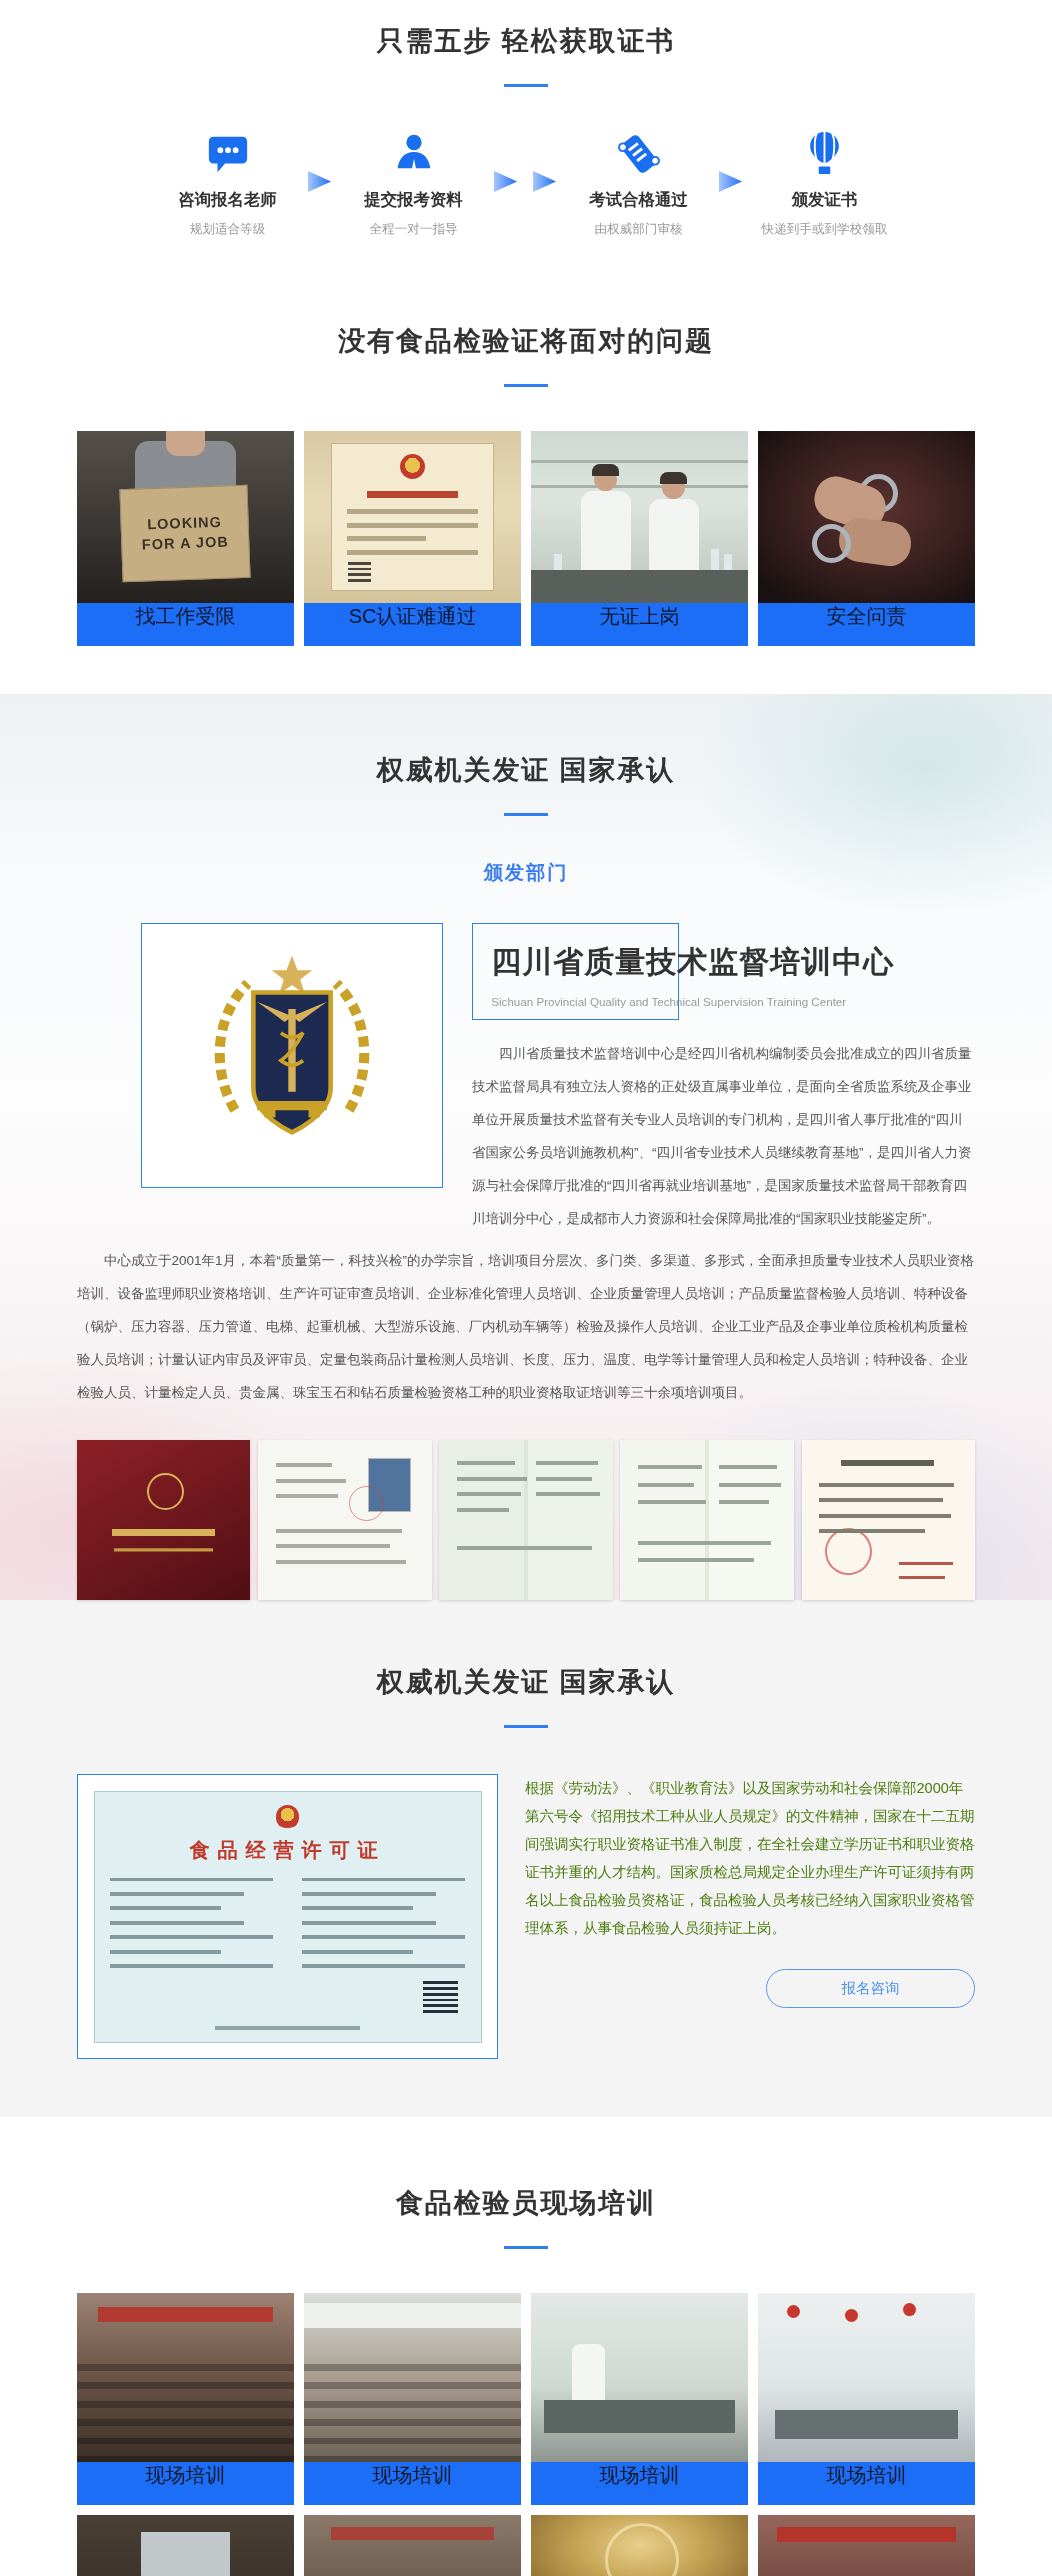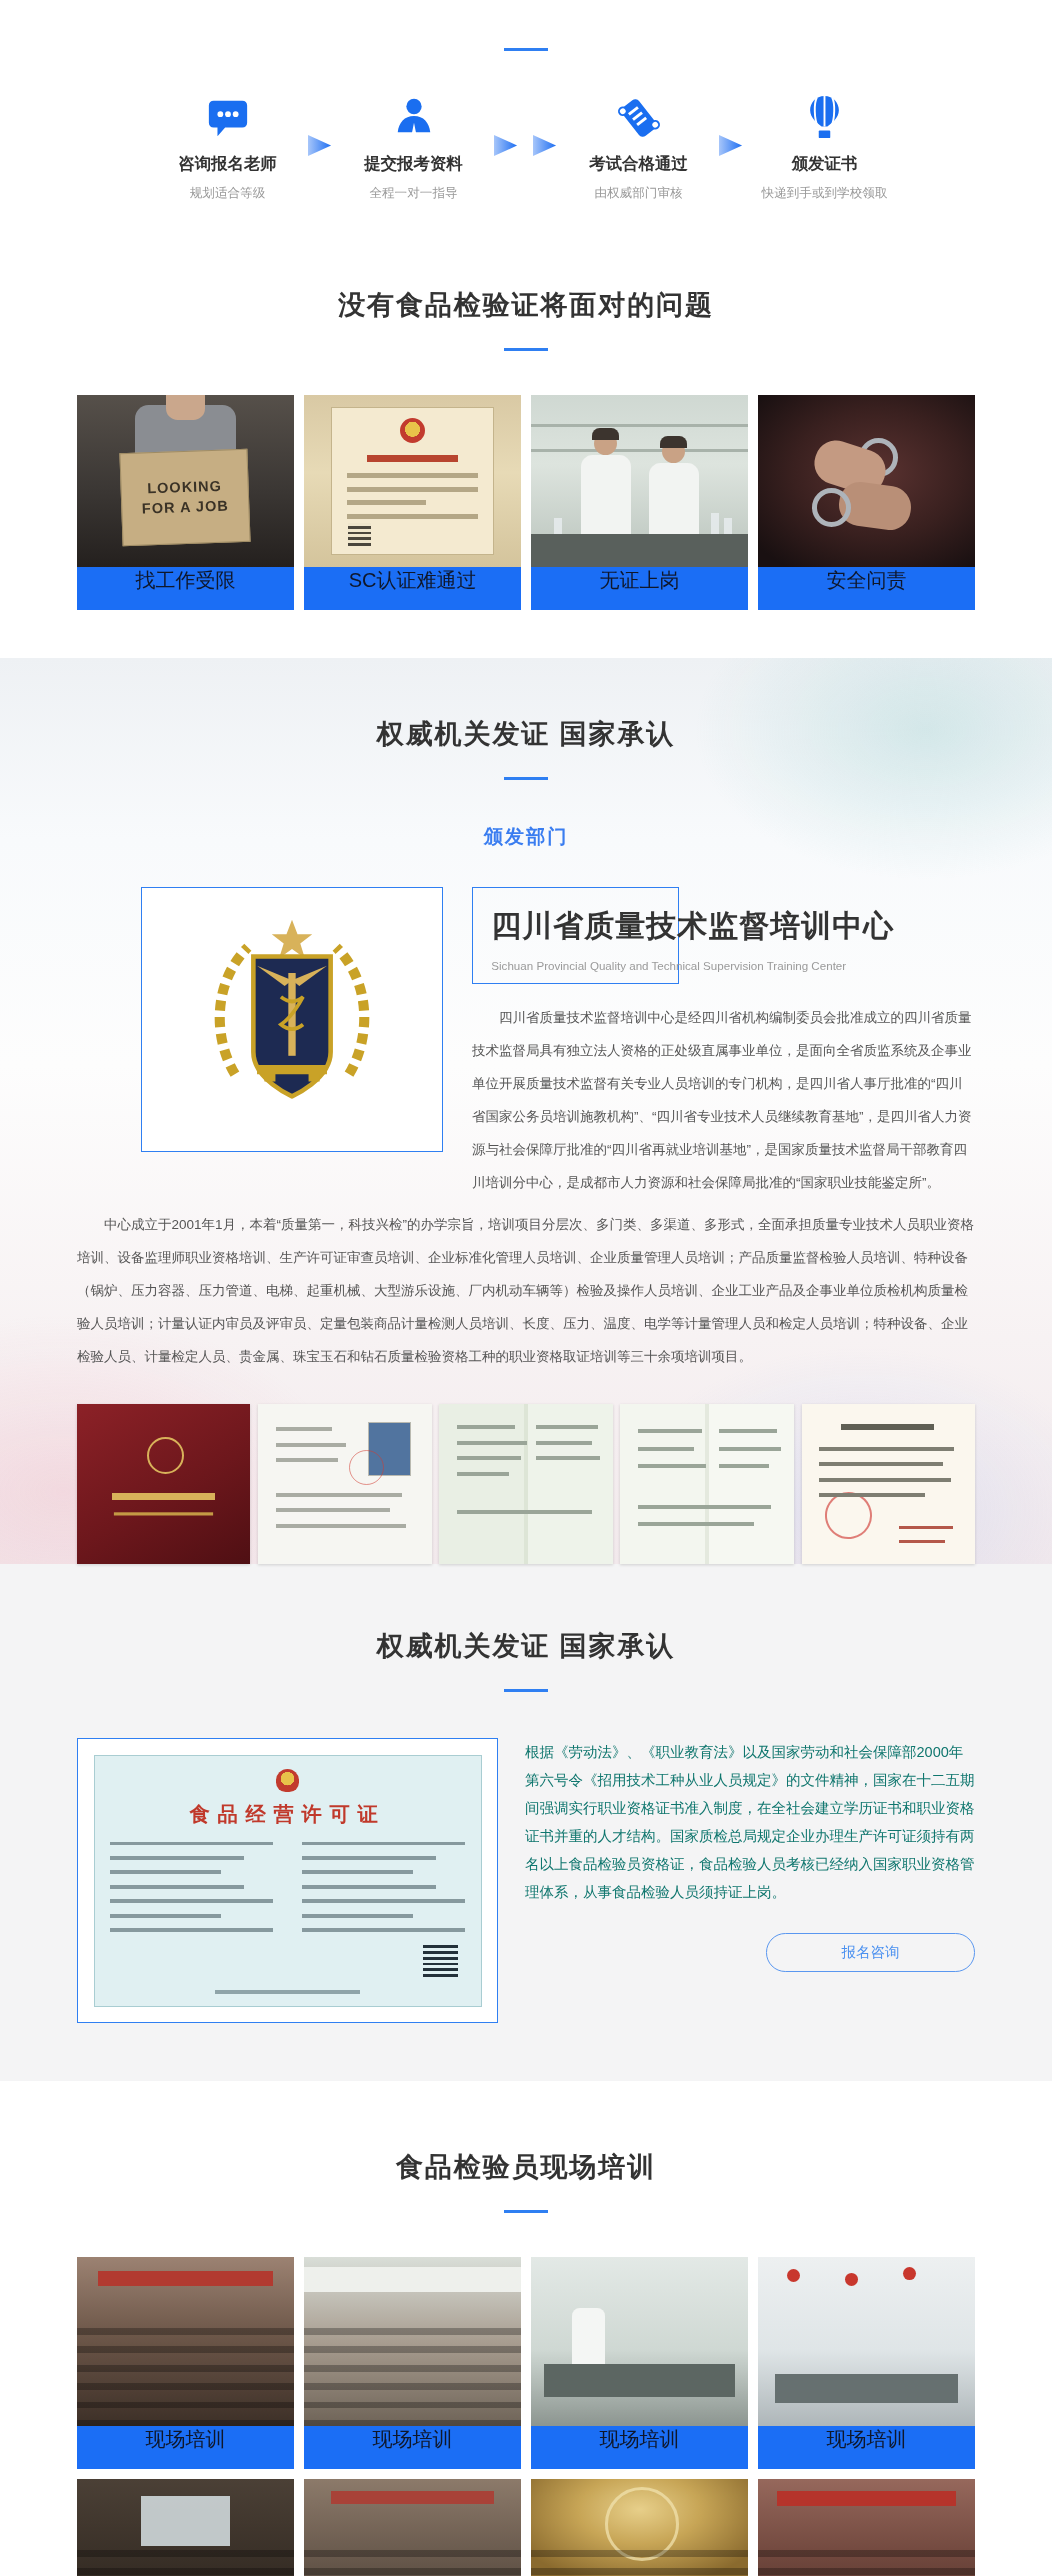--- a/index.html
+++ b/index.html
@@ -161,21 +161,21 @@
   .lic-cols { margin-top:13.5px; display:flex; justify-content:space-between; }
   .lic-col { width:46%; }
   .lic-col i { display:block; height:3.9px; background:#6f8388; margin-bottom:10.6px; opacity:.8; }
   .lic-col i:nth-child(2n){ width:82%; }
   .lic-col i:nth-child(3n){ width:68%; }
   .lic-qr { position:absolute; bottom:29px; right:23px; width:35px; height:35px;
     background:repeating-linear-gradient(0deg,#23313a 0 2.9px,#e0f0f2 2.9px 5.8px),
                repeating-linear-gradient(90deg,#23313a 0 2.9px,rgba(224,240,242,.65) 2.9px 5.8px); }
   .lic-footer { position:absolute; bottom:11.6px; left:50%; width:145px; height:3.9px; margin-left:-73px; background:#8fa4a9; }
   .lic-right { flex:1; margin-left:27px; display:flex; flex-direction:column; }
-  .lic-para { font-size:14.5px; color:#0f766e; line-height:28px; }
+  .lic-para { font-size:14.5px; color:#4d7c0f; line-height:28px; }
   .btn-outline { margin-top:27px; align-self:flex-end; width:209px; height:39px; line-height:37px;
     border:1px solid #5a97f0; border-radius:19.3px; color:#4a90f0; font-size:14.5px; text-align:center;
     background:transparent; cursor:pointer; }
 
   
   .sec-training { padding:68px 0 56px; background:#fff; }
   .tgrid { margin-top:44px; display:grid; grid-template-columns:repeat(4,1fr); gap:9.7px; }
   .tcell { overflow:hidden; }
   .tph { height:169px; position:relative; overflow:hidden; }
   .tph.rows::after { content:""; position:absolute; left:0; right:0; bottom:0; height:58%;
@@ -198,20 +198,21 @@
   .t7 { background:radial-gradient(135px 77px at 50% 18%, #e7cf8a 0%, #c7a556 45%, #8a6a2e 100%); }
   .t7::before { content:""; position:absolute; top:7.7px; left:50%; width:68px; height:68px; margin-left:-34px;
     border:3.9px solid #f0e2ae; border-radius:50%; opacity:.75; }
   .t8 { background:linear-gradient(180deg,#96685c 0%,#71483e 45%,#472a24 100%); }
   .t8::before { content:""; position:absolute; top:11.6px; left:19.3px; right:19.3px; height:15.5px; background:#b5342b; }
 </style>
 </head>
 <body>
 
 <section class="sec-steps">
+  <h2 class="sec-title">只需五步 轻松获取证书</h2>
   <div class="blue-line"></div>
   <div class="container steps-row">
 
     <div class="step">
       <div class="step-icon">
         <svg width="44" height="44" viewBox="0 0 46 46">
             <path fill="#1a6ef0" d="M8 5h30c3 0 5 2 5 5v18c0 3-2 5-5 5H20l-8 9v-9H8c-3 0-5-2-5-5V10c0-3 2-5 5-5z"></path>
             <circle cx="15" cy="19" r="3" fill="#fff"></circle>
             <circle cx="23" cy="19" r="3" fill="#fff"></circle>
             <circle cx="31" cy="19" r="3" fill="#fff"></circle>

